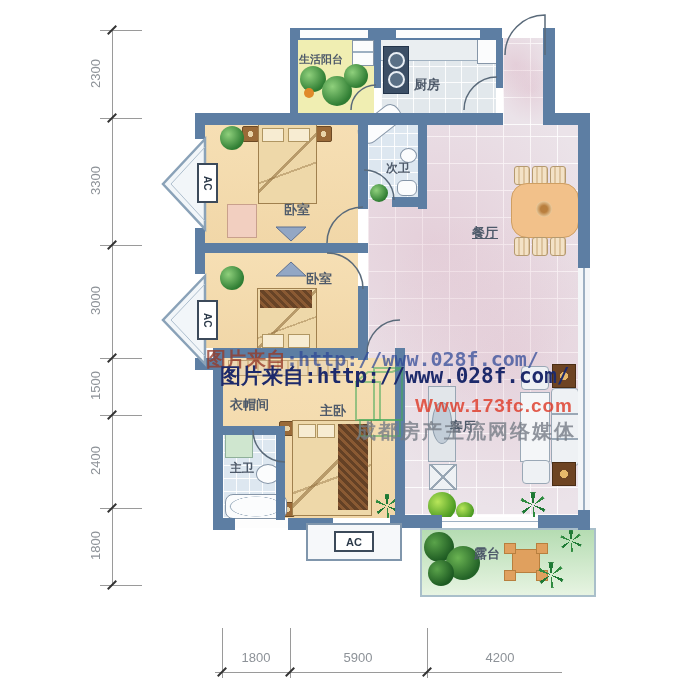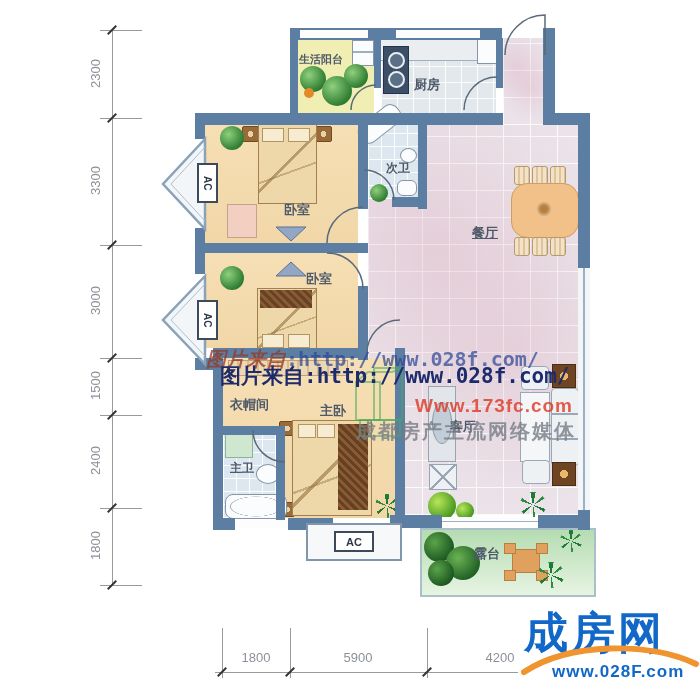--- a/index.html
+++ b/index.html
@@ -52,21 +52,21 @@
   .ctable{position:absolute;background:#6e4423;border:1px solid #4a2d14;z-index:6;
           background-image:radial-gradient(circle,#e8b96a 0 4px,transparent 4px);}
   
   .dimline{position:absolute;background:#9a9a9a;z-index:30;}
   .dimtick{position:absolute;width:12px;height:2px;background:#333;transform:rotate(-45deg);z-index:31;}
   .dimnum{position:absolute;color:#8d9298;font-size:13px;z-index:31;}
   .dimnum.vert{writing-mode:vertical-rl;transform:rotate(180deg);text-align:center;}
   
   .wm{position:absolute;z-index:40;white-space:nowrap;}
   .wm-src1{font-family:"DejaVu Sans Mono","Liberation Mono",monospace;font-size:20px;font-weight:bold;}
-  .wm-src1 .pre{color:rgba(150,58,40,.78);font-style:italic;}
+  .wm-src1 .pre{color:rgba(150,58,40,.78);}
   .wm-src1 .url{color:rgba(45,70,150,.72);}
   .wm-src2{font-family:"DejaVu Sans Mono","Liberation Mono",monospace;font-size:21px;font-weight:bold;color:#1d2a6b;}
   .wm-outline{font-size:46px;font-weight:bold;color:rgba(210,170,110,.2);-webkit-text-stroke:1.5px rgba(195,150,85,.4);letter-spacing:2px;}
   .wm-red{font-size:19px;font-weight:bold;color:rgba(222,58,40,.82);letter-spacing:1px;}
   .wm-gray{font-size:20px;color:rgba(118,124,134,.8);letter-spacing:2px;font-weight:bold;}
   
   #logo{position:absolute;left:518px;top:598px;width:182px;height:102px;background:#fff;z-index:50;}
   #logo .brand{position:absolute;left:6px;top:6px;font-size:44px;font-weight:bold;color:#1168c8;letter-spacing:3px;}
   #logo .url{position:absolute;left:34px;top:64px;font-size:17px;font-weight:bold;color:#1168c8;letter-spacing:1px;z-index:2;}
   svg.overlay{position:absolute;left:0;top:0;z-index:15;pointer-events:none;}
@@ -279,21 +279,14 @@
     <g stroke="rgba(70,170,90,0.55)" stroke-width="2" fill="none">
       <rect x="356" y="382" width="24" height="38"></rect>
       <rect x="374" y="368" width="28" height="52"></rect>
       <path d="M356,382 L368,372 L392,372 L402,368"></path>
       <rect x="360" y="420" width="40" height="16"></rect>
     </g>
   </svg>
   <div class="wm wm-red" style="left:415px;top:395px;">Www.173fc.com</div>
   <div class="wm wm-gray" style="left:356px;top:418px;">成都房产主流网络媒体</div>
 
-  <div id="logo">
-    <div class="brand">成房网</div>
-    <svg width="182" height="102" viewBox="0 0 182 102" style="position:absolute;left:0;top:0;">
-      <path d="M6,74 C52,44 132,44 178,66" fill="none" stroke="#f09430" stroke-width="6" stroke-linecap="round"></path>
-    </svg>
-    <div class="url">www.028F.com</div>
-  </div>
 
 </div>
 
 </body></html>

